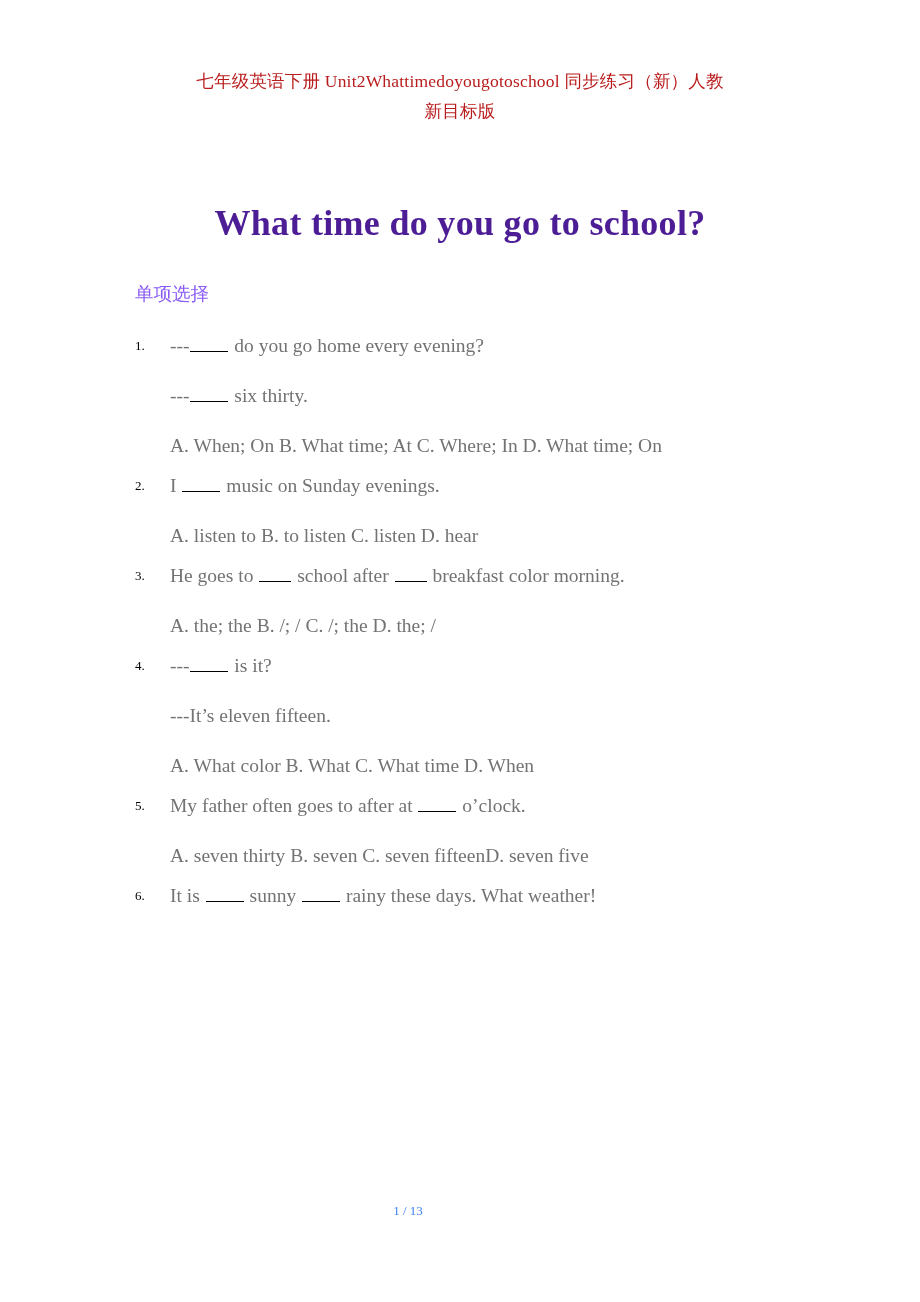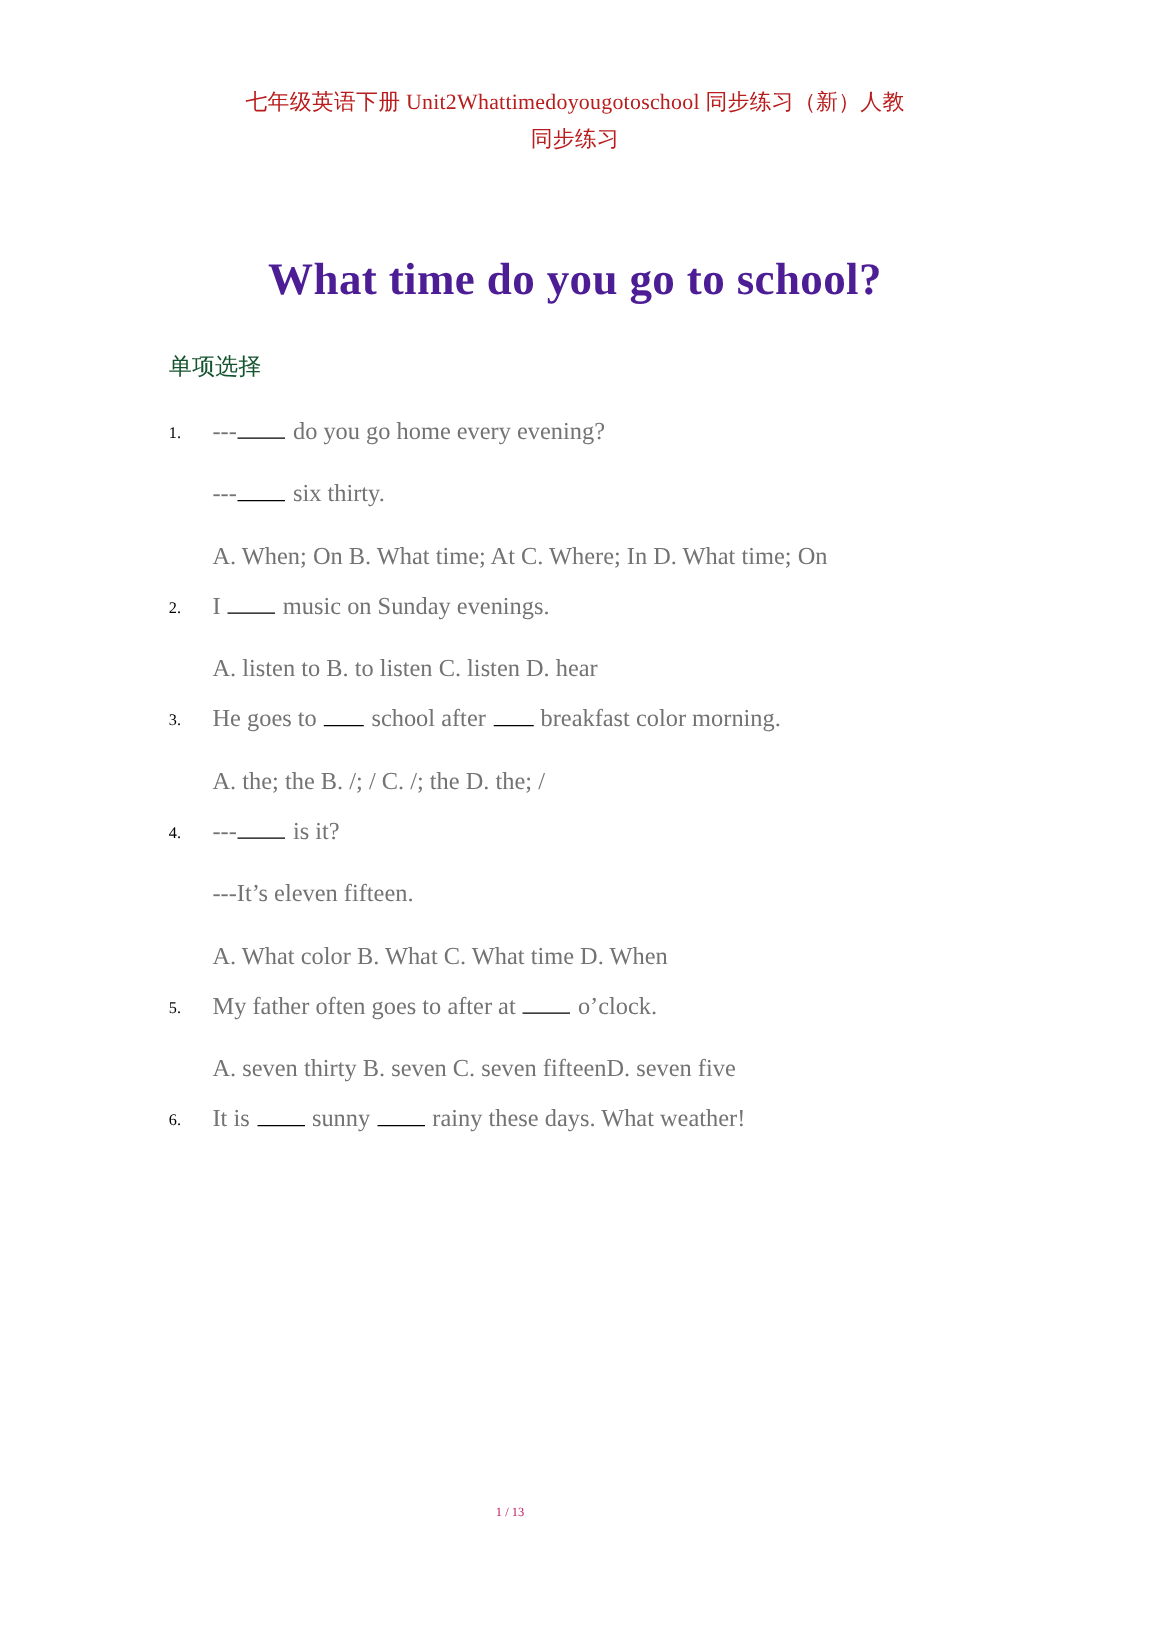--- a/index.html
+++ b/index.html
@@ -48,21 +48,21 @@
     letter-spacing: 0.3px;
   }
 
   
   .section-heading {
     position: absolute;
     top: 280px;
     left: 135px;
     font-size: 18.5px;
     line-height: 28px;
-    color: #14532d;
+    color: #8b5cf6;
   }
 
   
   .question-list {
     position: absolute;
     top: 332px;
     left: 135px;
     width: 650px;
   }
 
@@ -113,33 +113,33 @@
     width: 32px;
   }
 
   
   .doc-footer {
     position: absolute;
     top: 1200px;
     left: 0;
     width: 816px;
     text-align: center;
-    font-size: 10px;
+    font-size: 13px;
     line-height: 22px;
-    color: #be185d;
+    color: #3b82f6;
   }
 </style>
 </head>
 <body>
 
 <div class="page">
 
   <div class="doc-header">
     <span class="hdr-line">七年级英语下册 Unit2Whattimedoyougotoschool 同步练习（新）人教</span>
-    <span class="hdr-line">同步练习</span>
+    <span class="hdr-line">新目标版</span>
   </div>
 
   <div class="doc-title">What time do you go to school?</div>
 
   <div class="section-heading">单项选择</div>
 
   <div class="question-list">
 
     <div class="question">
       <div class="q-number">1.</div>

